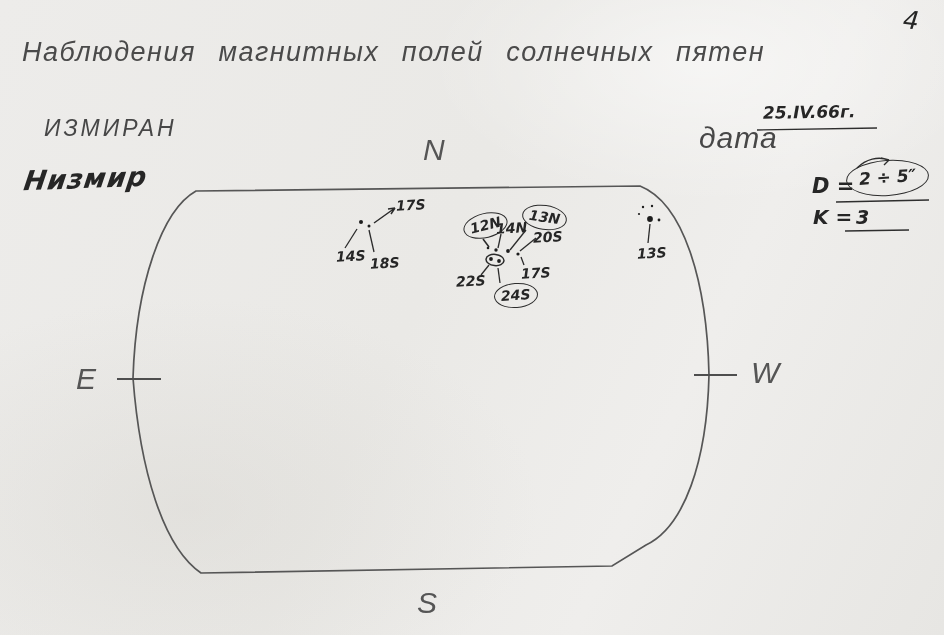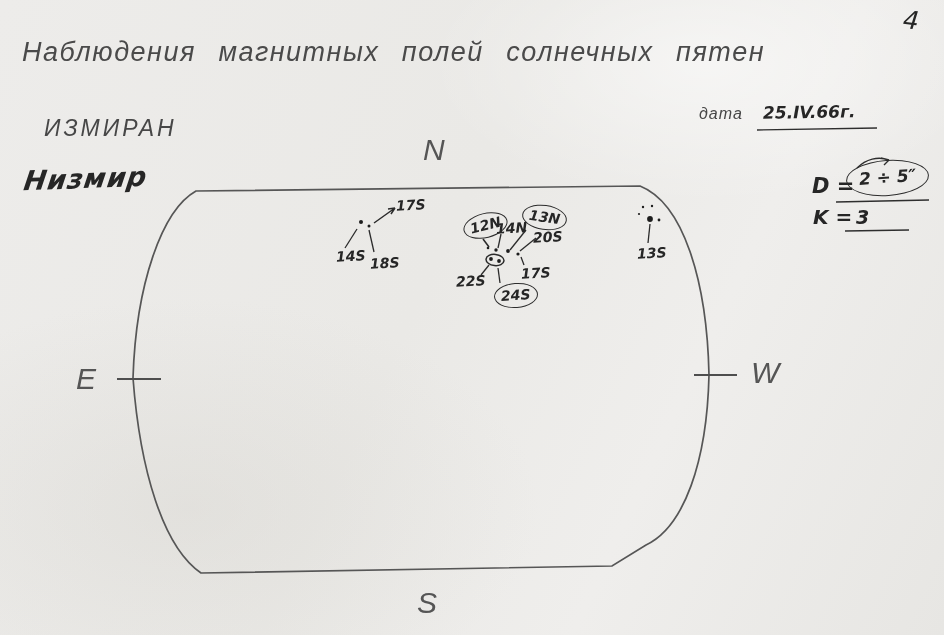--- a/index.html
+++ b/index.html
@@ -114,21 +114,21 @@
     <path d="M857,168 C866,159 878,156 889,160 M889,160 L881,158 M889,160 L884,165" fill="none" stroke="#2e2e2e" stroke-width="1.4"></path>
   </svg>
 
   <span class="abs hand page-num" style="left:903px;top:6px;">4</span>
 
   <span class="abs typed title" style="left:22px;top:37px;text-align:center;">Наблюдения магнитных полей солнечных пятен</span>
 
   <span class="abs typed" style="left:44px;top:115px;font-size:23px;letter-spacing:3px;">ИЗМИРАН</span>
   <span class="abs hand" style="left:24px;top:163px;font-size:27px;font-weight:700;transform:rotate(-2deg) skewX(-10deg);letter-spacing:1px;">Низмир</span>
 
-  <span class="abs typed" style="left:699px;top:105px;font-size:16px;">дата</span>
+  <span class="abs typed" style="left:699px;top:121px;font-size:30px;">дата</span>
   <span class="abs hand" style="left:763px;top:102px;font-size:17px;font-weight:700;transform:rotate(-1deg);">25.IV.66г.</span>
 
   <span class="abs hand" style="left:812px;top:174px;font-size:21px;font-weight:700;">D =</span>
   <span class="abs hand dval-circle" style="left:846px;top:160px;font-size:17px;font-weight:700;">2 ÷ 5″</span>
   <span class="abs hand" style="left:813px;top:205px;font-size:20px;font-weight:700;">K =</span>
   <span class="abs hand" style="left:856px;top:206px;font-size:19px;font-weight:700;">3</span>
 
   <span class="abs typed compass" style="left:423px;top:133px;">N</span>
   <span class="abs typed compass" style="left:417px;top:586px;">S</span>
   <span class="abs typed compass" style="left:76px;top:362px;">E</span>

